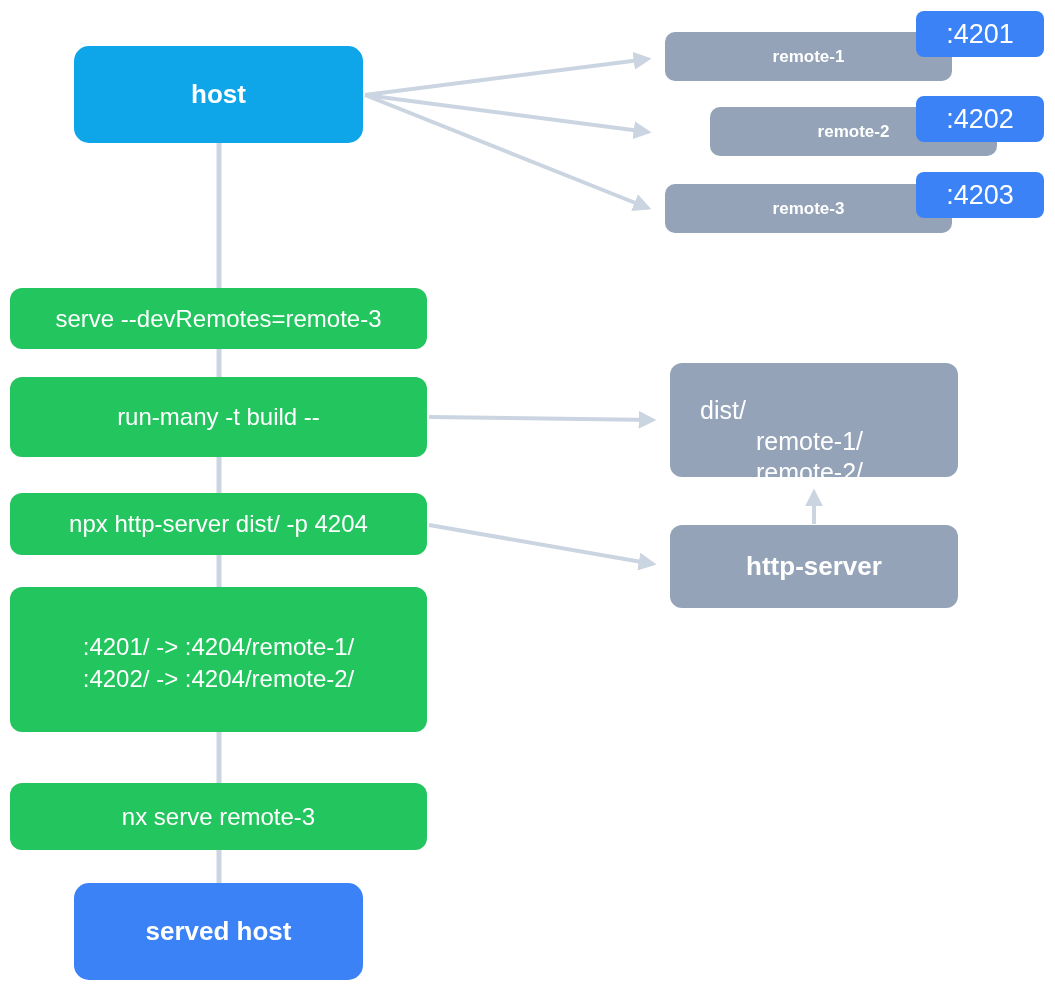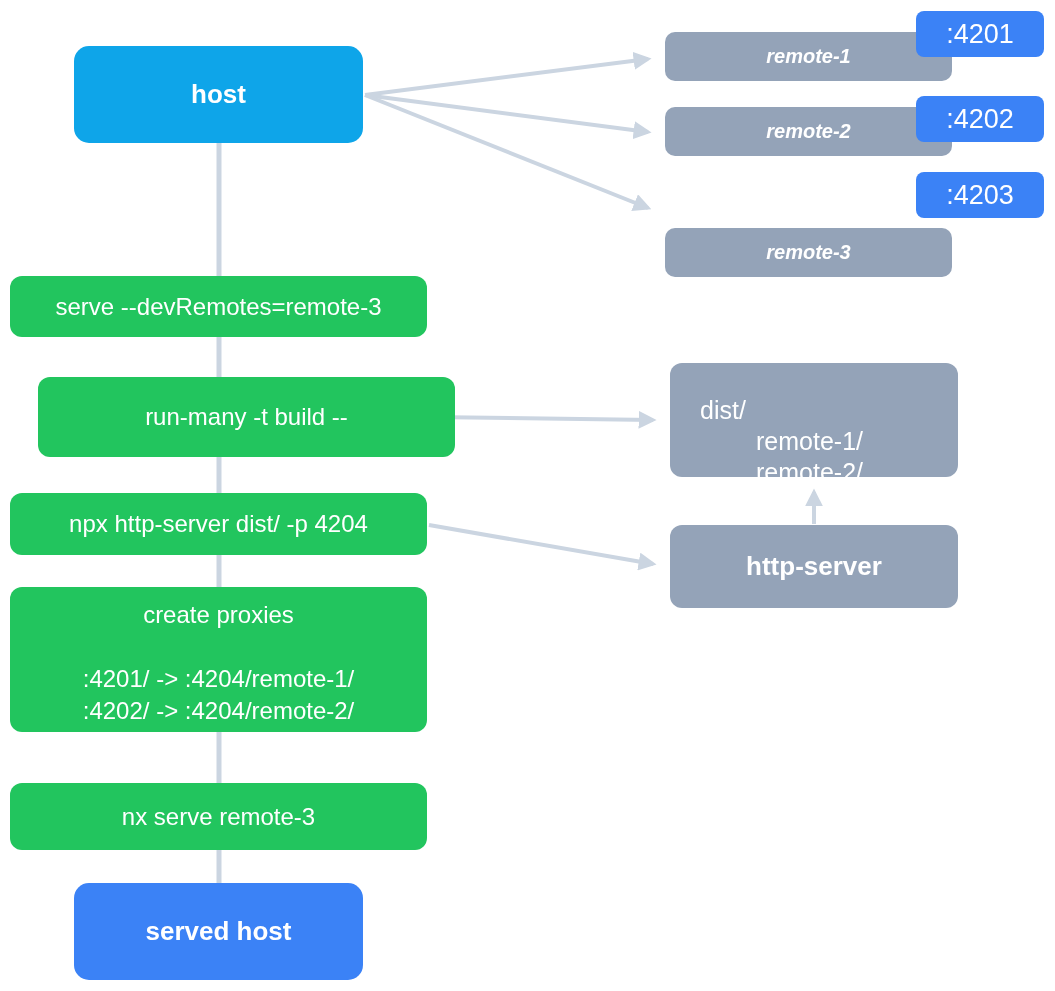--- a/index.html
+++ b/index.html
@@ -44,27 +44,26 @@
     border-radius: 15px;
     font-size: 26px; font-weight: bold;
     z-index: 2;
   }
   
   .remote-box {
     left: 665px;
     width: 287px; height: 49px;
     background: #94a3b8;
     border-radius: 10px;
-    font-size: 20px; font-weight: bold;
+    font-size: 17px; font-weight: bold;
     z-index: 1;
-    font-style: italic;
   }
   .remote-1 { top: 32px; }
-  .remote-2 { top: 107px; }
-  .remote-3 { top: 184px; margin-top: 44px; }
+  .remote-2 { top: 107px; margin-left: 45px; }
+  .remote-3 { top: 184px; }
   
   .port-badge {
     left: 916px;
     width: 128px; height: 46px;
     background: #3b82f6;
     border-radius: 8px;
     font-size: 27px; font-weight: 400;
     z-index: 3;
   }
   .port-1 { top: 11px; }
@@ -76,22 +75,22 @@
     width: 417px;
     background: #22c55e;
     border-radius: 12px;
     font-size: 24px;
     font-weight: 400;
     flex-direction: column;
     line-height: 32px;
     text-align: center;
     z-index: 2;
   }
-  .step-1 { top: 276px; height: 61px; }
-  .step-2 { top: 377px; height: 80px; margin-left: 28px; }
+  .step-1 { top: 288px; height: 61px; }
+  .step-2 { top: 377px; height: 80px; }
   .step-3 { top: 493px; height: 62px; align-items: center; }
   .step-4 { top: 587px; height: 145px; justify-content: flex-start; padding-top: 12px; }
   .step-5 { top: 783px; height: 67px; }
   .blank-line { height: 32px; }
   
   .dist-box {
     left: 670px; top: 363px;
     width: 288px; height: 114px;
     background: #94a3b8;
     border-radius: 12px;
@@ -169,21 +168,20 @@
 
   <div class="node step-box step-2">
     <span>run-many -t build --</span>
   </div>
 
   <div class="node step-box step-3">
     <span>npx http-server dist/ -p 4204</span>
   </div>
 
   <div class="node step-box step-4">
-    <span>create proxies</span>
     <span class="blank-line"></span>
     <span>:4201/ -&gt; :4204/remote-1/</span>
     <span>:4202/ -&gt; :4204/remote-2/</span>
   </div>
 
   <div class="node step-box step-5">
     <span>nx serve remote-3</span>
   </div>
 
   <div class="node dist-box">

